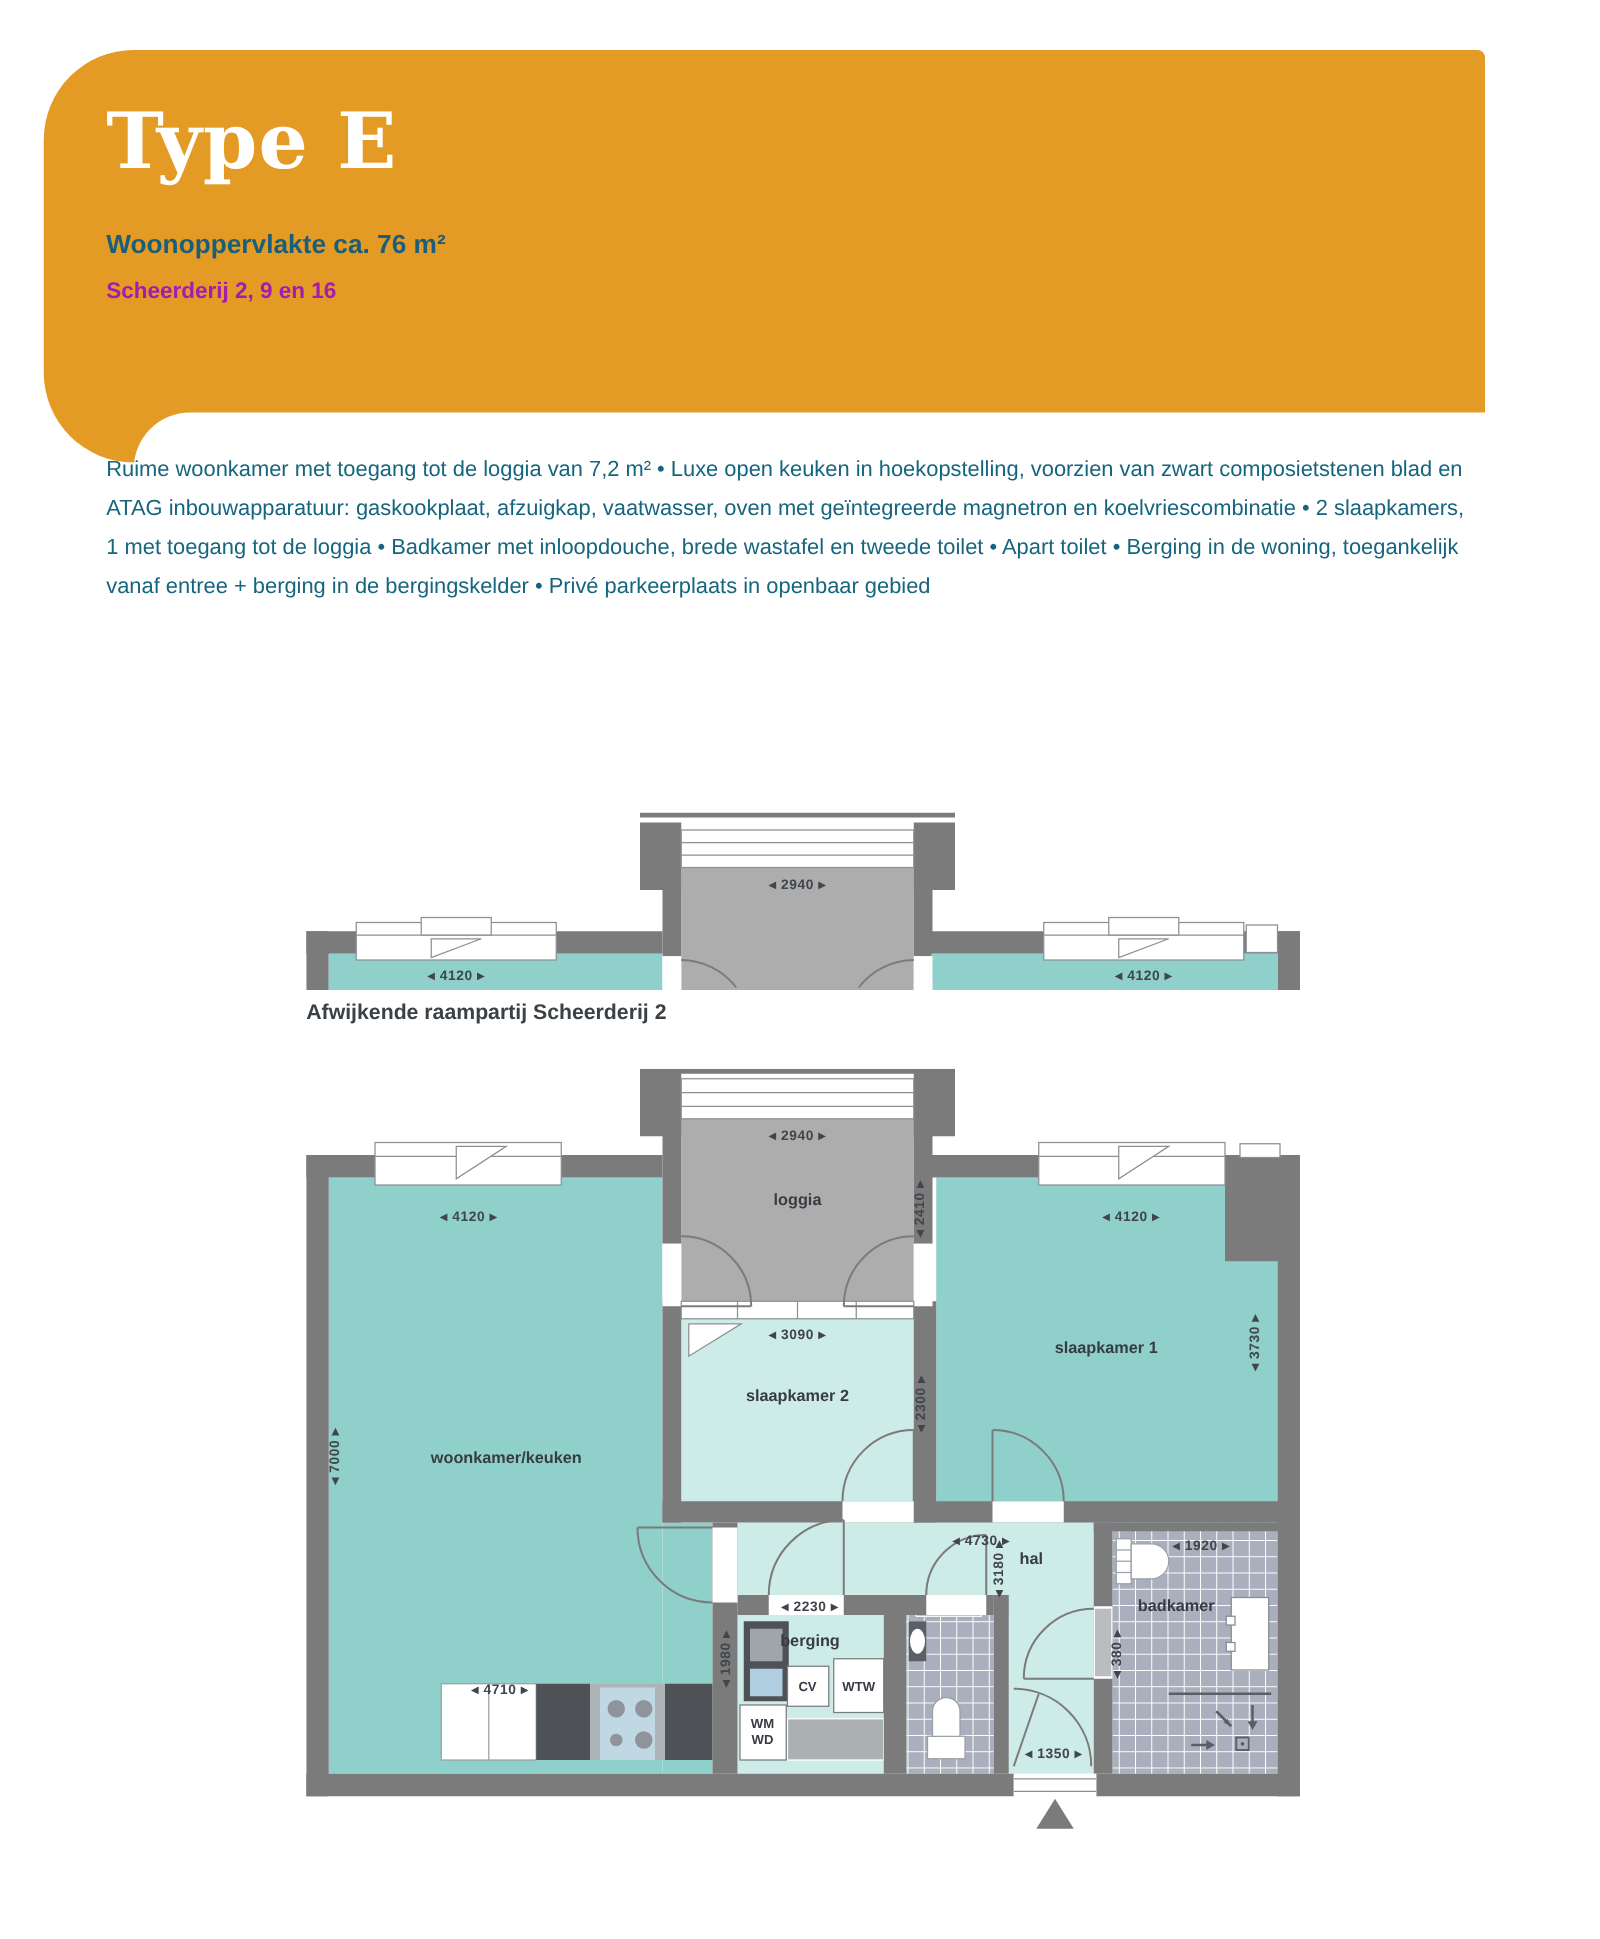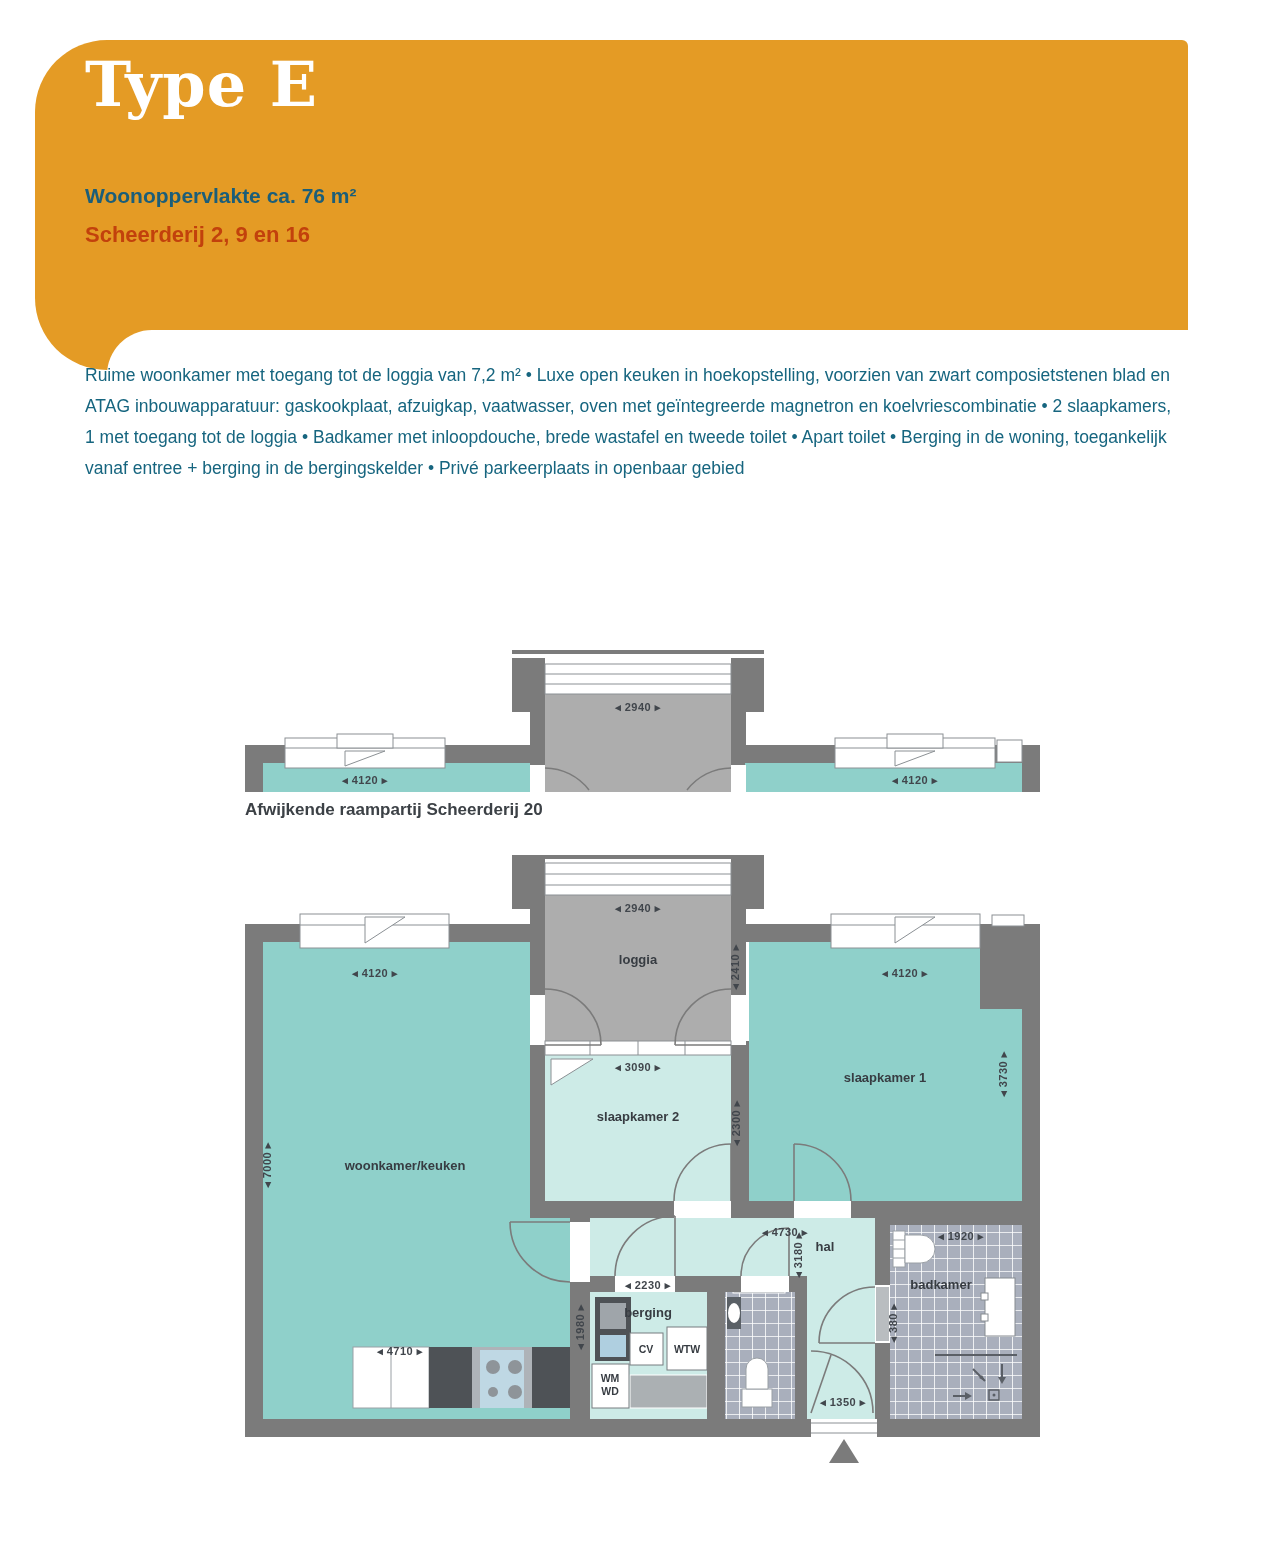--- a/index.html
+++ b/index.html
@@ -3,24 +3,24 @@
 <meta charset="utf-8">
 <style>
   html,body{margin:0;padding:0;}
   body{width:1280px;height:1551px;position:relative;background:#ffffff;
        font-family:"Liberation Sans",sans-serif;overflow:hidden;}
   
   .banner{position:absolute;left:35px;top:40px;width:1153px;height:330px;
           background:#E49B25;border-radius:72px 6px 0 72px;}
   .banner-cut{position:absolute;left:107px;top:330px;width:1081px;height:45px;
           background:#ffffff;border-radius:72px 0 0 0;}
-  .title{position:absolute;left:85px;top:48px;color:#ffffff;
+  .title{position:absolute;left:85px;top:76px;color:#ffffff;
          font-family:"DejaVu Serif",serif;font-weight:bold;font-size:62px;letter-spacing:1px;}
   .subtitle{position:absolute;left:85px;top:160px;color:#1B5E79;font-weight:bold;font-size:21px;margin-top:24px;}
-  .address{position:absolute;left:85px;top:222px;color:#c2410c;font-weight:bold;font-size:22px;}
+  .address{position:absolute;left:85px;top:222px;color:#a21caf;font-weight:bold;font-size:18px;}
   
   .intro{position:absolute;left:85px;top:360px;width:1090px;color:#16657F;
          font-size:17.5px;line-height:31px;}
   
   .frag-svg{position:absolute;left:245px;top:650px;}
   .frag-caption{position:absolute;left:245px;top:800px;color:#3C4146;
                 font-size:17px;font-weight:600;}
   .main-svg{position:absolute;left:245px;top:855px;}
   svg text{font-family:"Liberation Sans",sans-serif;fill:#41464C;}
   .room-lbl{font-size:13px;font-weight:bold;fill:#373C42;}
@@ -78,21 +78,21 @@
     <rect x="486" y="115" width="15" height="27" fill="#ffffff" stroke="none"></rect>
     <path d="M300,118 A56,56 0 0 1 344,140"></path>
     <path d="M486,118 A56,56 0 0 0 442,140"></path>
   </g>
   <g>
     <text class="dim" x="393" y="61" text-anchor="middle">◂ 2940 ▸</text>
     <text class="dim" x="120" y="134" text-anchor="middle">◂ 4120 ▸</text>
     <text class="dim" x="670" y="134" text-anchor="middle">◂ 4120 ▸</text>
   </g>
 </svg>
-<div class="frag-caption">Afwijkende raampartij Scheerderij 20</div>
+<div class="frag-caption">Afwijkende raampartij Scheerderij 2</div>
 
 <svg class="main-svg" width="795" height="615" viewBox="0 0 795 615">
   <defs>
     <pattern id="tiles" width="13" height="13" patternUnits="userSpaceOnUse">
       <rect width="13" height="13" fill="#A9AFBC"></rect>
       <path d="M13 0 H0 V13" stroke="#ffffff" stroke-width="1.6" fill="none"></path>
     </pattern>
   </defs>
 
   <g>

